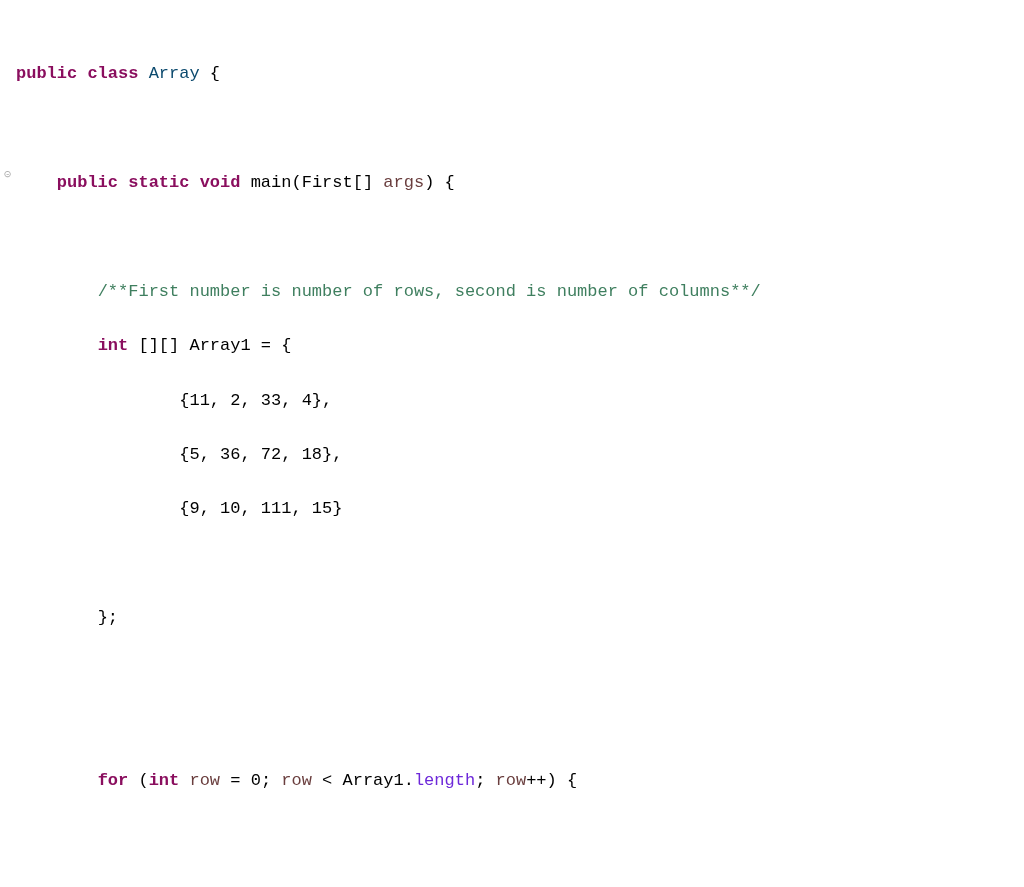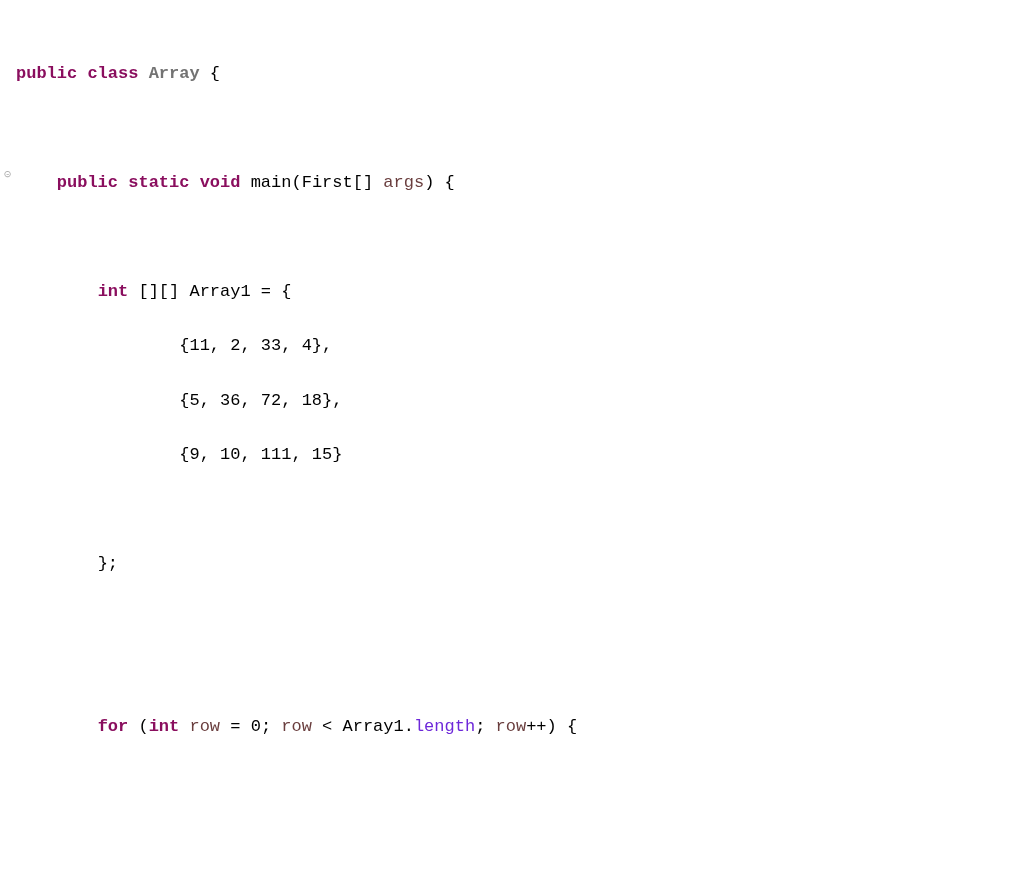--- a/index.html
+++ b/index.html
@@ -14,21 +14,21 @@
   .editor {
     padding: 6px 0 6px 6px;
     white-space: pre;
     position: relative;
   }
   .line {
     min-height: 1.6em;
     padding-left: 10px;
   }
   .kw { color: #8a0e5e; font-weight: bold; margin-top: 46px; }      
-  .cname { color: #737373; font-weight: bold; }
+  .cname { color: #0c4a6e; }
   .mname { color: #000000; }
   .comment { color: #3f7f5f; }
   .field { color: #0000c0; font-style: italic; }  
   .punc { color: #000000; }
   .param { color: #6a3e3e; }
   .gutter-marker {
     position: absolute;
     left: -2px;
     color: #b0b0b0;
     font-size: 12px;
@@ -38,20 +38,21 @@
 </style>
 </head>
 <body>
 
 <div class="editor">
 
 <div class="line"><span class="kw">public</span> <span class="kw">class</span> <span class="cname">Array</span> <span class="punc">{</span></div>
 <div class="line"> </div>
 <div class="line" style="position:relative;"><span class="gutter-marker">⊝</span>    <span class="kw">public</span> <span class="kw">static</span> <span class="kw">void</span> <span class="mname">main</span>(<span>First</span>[] <span class="param">args</span>) <span class="punc">{</span></div>
 <div class="line"> </div>
+<div class="line">        <span class="comment">/**First number is number of rows, second is number of columns**/</span></div>
 <div class="line">        <span class="kw">int</span> [][] <span>Array1</span> = <span>{</span></div>
 <div class="line">                <span>{11, 2, 33, 4},</span></div>
 <div class="line">                <span>{5, 36, 72, 18},</span></div>
 <div class="line">                <span>{9, 10, 111, 15}</span></div>
 <div class="line"> </div>
 <div class="line">        <span>}</span>;</div>
 <div class="line"> </div>
 <div class="line"> </div>
 <div class="line">        <span class="kw">for</span> (<span class="kw">int</span> <span class="param">row</span> = <span>0</span>; <span class="param">row</span> &lt; <span>Array1</span>.<span class="field" style="font-style:normal;color:#6d28d9">length</span>; <span class="param">row</span>++) <span>{</span></div>
 <div class="line"> </div>

